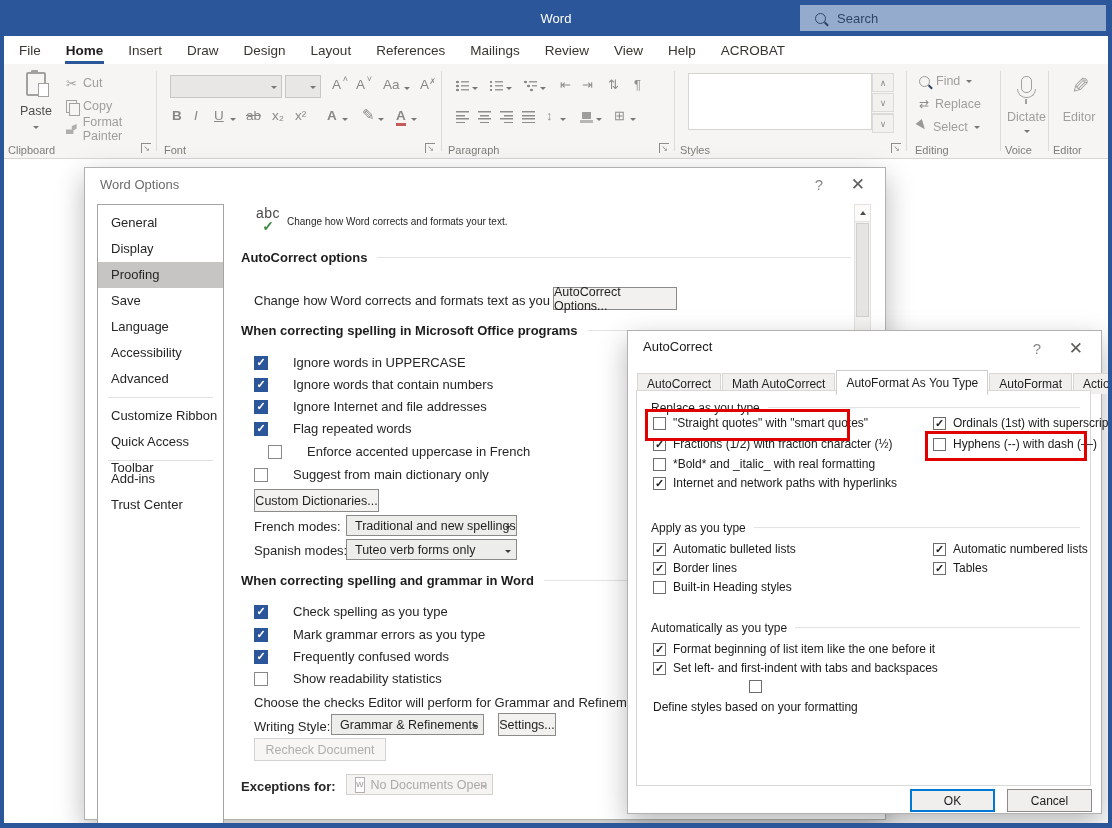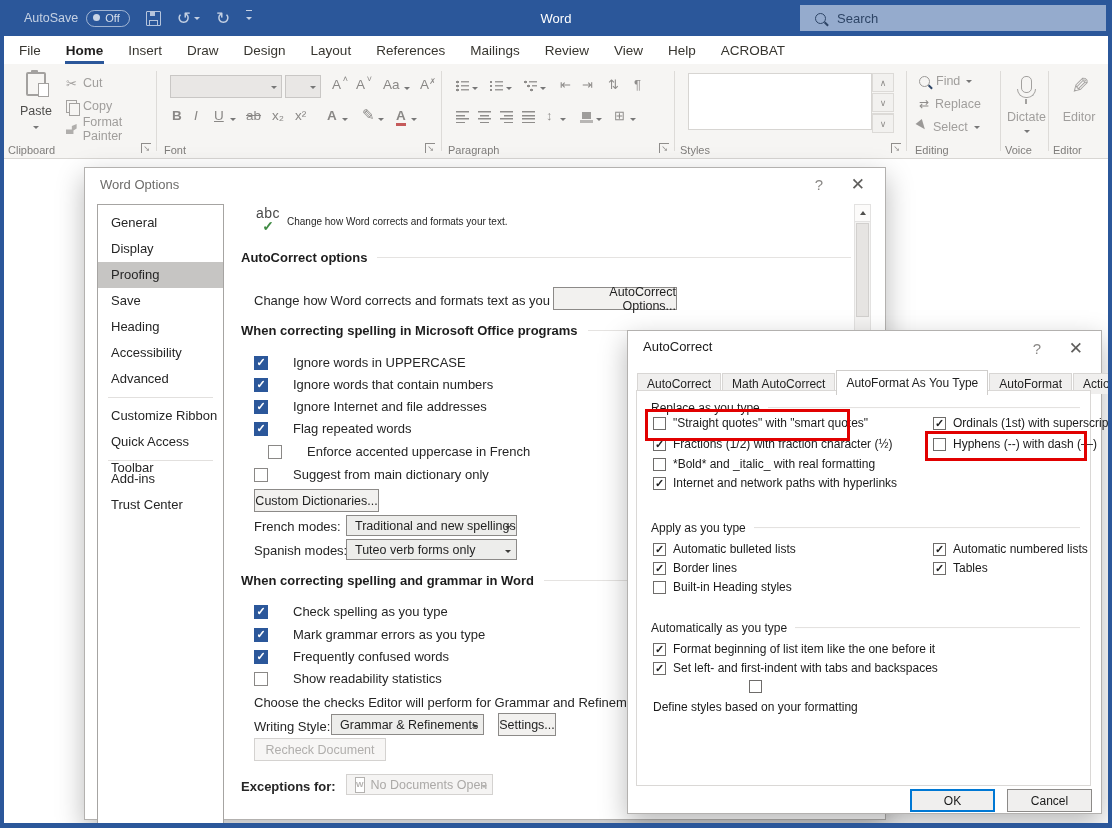--- a/index.html
+++ b/index.html
@@ -114,21 +114,21 @@
   .wo-hr{height:1px;background:#e2e0de;margin:5px 10px;}
   .wo-scroll{position:absolute;left:769px;top:36px;width:17px;height:584px;background:#f4f3f2;border:1px solid #e3e2e1;box-sizing:border-box;}
   .wo-sbtn{height:16px;background:#fcfbfa;border-bottom:1px solid #e3e2e1;display:flex;align-items:center;justify-content:center;}
   .wo-sbtn .utri{width:0;height:0;border:3.5px solid transparent;border-bottom:4.5px solid #4f4e4c;margin-bottom:3px;}
   .wo-thumb{margin:1px 1px;height:92px;background:#e6e4e2;border:1px solid #d2d0ce;}
   .wo-h{position:absolute;left:156px;right:34px;display:flex;align-items:center;gap:10px;
         font-weight:700;font-size:13px;color:#1d1d1d;white-space:nowrap;}
   .wo-h .rule{flex:1;height:1px;background:#e5e3e1;}
   .wo-txt{position:absolute;font-size:13px;color:#262626;white-space:nowrap;}
   .wo-btn{position:absolute;height:23px;background:#f2f1ef;border:1px solid #8c8a88;font-size:12.5px;color:#1f1f1f;
-          display:flex;align-items:center;justify-content:center;box-sizing:border-box;text-align:right;}
+          display:flex;align-items:center;justify-content:center;box-sizing:border-box;}
   .wo-btn.disabled{background:#f7f6f5;border-color:#d4d2d0;color:#b0aeac;}
   .wcombo{position:absolute;height:21px;background:#ededeb;border:1px solid #8c8a88;font-size:12.5px;color:#1f1f1f;
           display:flex;align-items:center;padding:0 20px 0 8px;box-sizing:border-box;white-space:nowrap;}
   .wcombo .tri{position:absolute;right:5px;top:7px;border-top-color:#3c3b39;}
   .wcombo.disabled{background:#f5f4f3;border-color:#d4d2d0;color:#aBA9a7;color:#aba9a7;}
   .wcombo.disabled .tri{border-top-color:#b4b2b0;}
   .chkrow{position:absolute;display:flex;align-items:center;gap:25px;font-size:13px;color:#262626;white-space:nowrap;}
   .wo-box{width:14px;height:14px;border:1px solid #8a8886;background:#fff;box-sizing:border-box;position:relative;flex:0 0 auto;}
   .wo-box.on{background:#2b579a;border-color:#2b579a;}
   .wo-box.on::after{content:"✓";color:#fff;font-size:11px;font-weight:700;position:absolute;left:1.5px;top:-0.5px;}
@@ -155,36 +155,20 @@
           display:flex;align-items:center;justify-content:center;box-sizing:border-box;}
   .ac-btn.default{border:2px solid #0078d4;}
 </style>
 </head>
 <body>
 
 <div class="screen">
 
   <div class="titlebar">
     <div class="tb-title">Word</div>
-    <div class="tb-left">
-      <span class="autosave">
-        <span>AutoSave</span>
-        <span class="pill">
-          <span class="pill-dot"></span>
-          <span>Off</span>
-        </span>
-      </span>
-      <span class="ic-save"></span>
-      <span style="display:flex;align-items:center;gap:3px;">
-        <span class="tb-arrow">↺</span>
-        <span class="tri w"></span>
-      </span>
-      <span class="tb-arrow">↻</span>
-      <span class="qat-chev"><span class="tri w"></span></span>
-    </div>
     <div class="search">
       <span class="ic-mag"></span>
       <span>Search</span>
     </div>
   </div>
 
   <div class="menubar">
     <span class="mtab">File</span>
     <span class="mtab active">Home</span>
     <span class="mtab">Insert</span>
@@ -333,21 +317,21 @@
   <div class="dlg" id="wo">
     <div class="dlg-title">Word Options</div>
     <div class="dlg-q" style="right:62px;top:9px;">?</div>
     <div class="dlg-x" style="right:20px;top:8px;">✕</div>
 
     <div class="wo-side">
       <div class="wo-item">General</div>
       <div class="wo-item">Display</div>
       <div class="wo-item sel">Proofing</div>
       <div class="wo-item">Save</div>
-      <div class="wo-item">Heading</div>
+      <div class="wo-item">Language</div>
       <div class="wo-item">Accessibility</div>
       <div class="wo-item">Advanced</div>
       <div class="wo-hr"></div>
       <div class="wo-item">Customize Ribbon</div>
       <div class="wo-item">Quick Access Toolbar</div>
       <div class="wo-hr"></div>
       <div class="wo-item">Add-ins</div>
       <div class="wo-item">Trust Center</div>
     </div>
 

